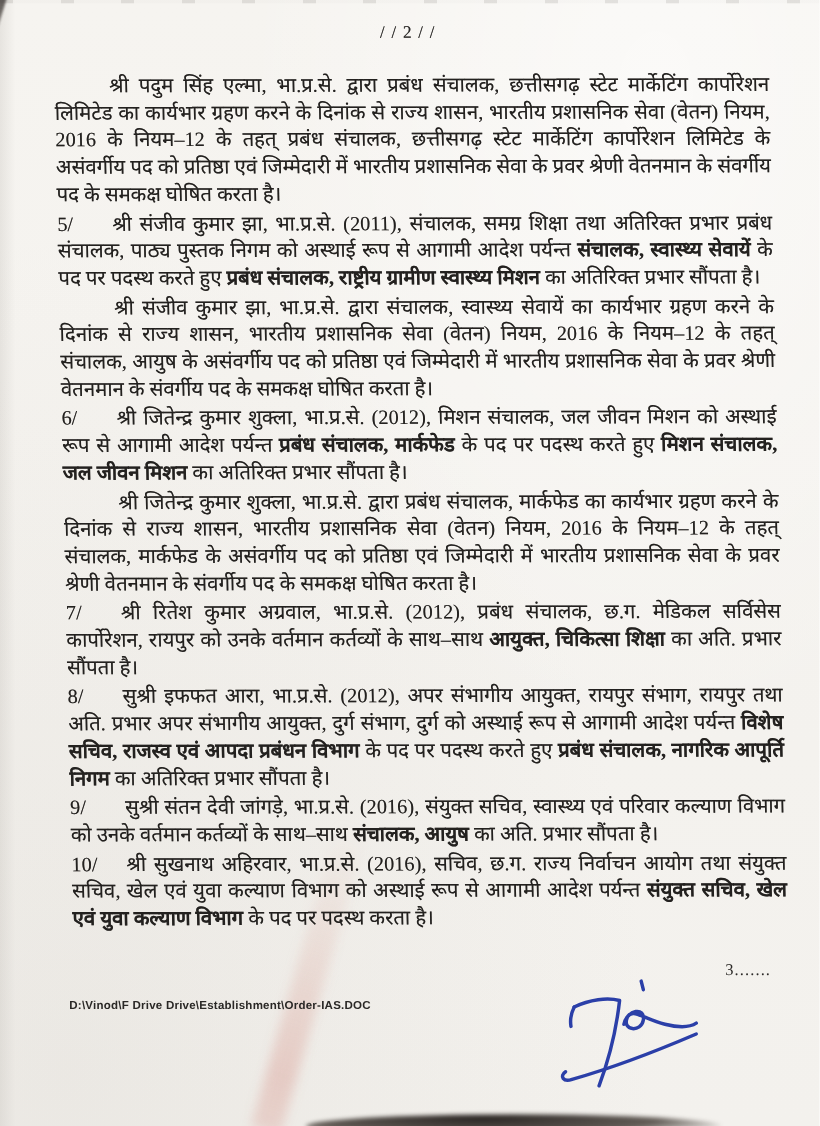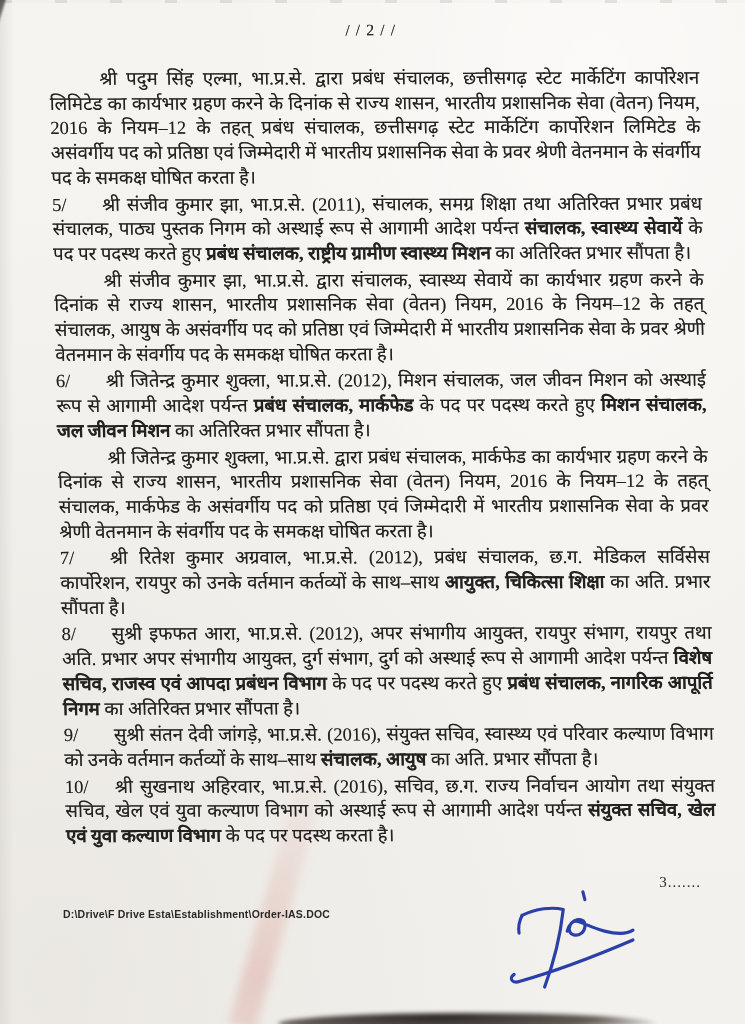--- a/index.html
+++ b/index.html
@@ -112,21 +112,21 @@
       <p class="para"><span>श्री जितेन्द्र कुमार शुक्ला, भा.प्र.से. द्वारा प्रबंध संचालक, मार्कफेड का कार्यभार ग्रहण करने के दिनांक से राज्य शासन, भारतीय प्रशासनिक सेवा (वेतन) नियम, 2016 के नियम–12 के तहत् संचालक, मार्कफेड के असंवर्गीय पद को प्रतिष्ठा एवं जिम्मेदारी में भारतीय प्रशासनिक सेवा के प्रवर श्रेणी वेतनमान के संवर्गीय पद के समकक्ष घोषित करता है।</span></p>
       <p class="para"><span class="num">7/</span><span>श्री रितेश कुमार अग्रवाल, भा.प्र.से. (2012), प्रबंध संचालक, छ.ग. मेडिकल सर्विसेस कार्पोरेशन, रायपुर को उनके वर्तमान कर्तव्यों के साथ–साथ </span><span class="b">आयुक्त, चिकित्सा शिक्षा</span><span> का अति. प्रभार सौंपता है।</span></p>
       <p class="para"><span class="num">8/</span><span>सुश्री इफफत आरा, भा.प्र.से. (2012), अपर संभागीय आयुक्त, रायपुर संभाग, रायपुर तथा अति. प्रभार अपर संभागीय आयुक्त, दुर्ग संभाग, दुर्ग को अस्थाई रूप से आगामी आदेश पर्यन्त </span><span class="b">विशेष सचिव, राजस्व एवं आपदा प्रबंधन विभाग</span><span> के पद पर पदस्थ करते हुए </span><span class="b">प्रबंध संचालक, नागरिक आपूर्ति निगम</span><span> का अतिरिक्त प्रभार सौंपता है।</span></p>
       <p class="para"><span class="num">9/</span><span>सुश्री संतन देवी जांगड़े, भा.प्र.से. (2016), संयुक्त सचिव, स्वास्थ्य एवं परिवार कल्याण विभाग को उनके वर्तमान कर्तव्यों के साथ–साथ </span><span class="b">संचालक, आयुष</span><span> का अति. प्रभार सौंपता है।</span></p>
       <p class="para"><span class="num">10/</span><span>श्री सुखनाथ अहिरवार, भा.प्र.से. (2016), सचिव, छ.ग. राज्य निर्वाचन आयोग तथा संयुक्त सचिव, खेल एवं युवा कल्याण विभाग को अस्थाई रूप से आगामी आदेश पर्यन्त </span><span class="b">संयुक्त सचिव, खेल एवं युवा कल्याण विभाग</span><span> के पद पर पदस्थ करता है।</span></p>
     </div>
 </div>
 
 <div class="continuation">3.......</div>
 
-<div class="footer-path">D:\Drive\F Drive Esta\Establishment\Order-IAS.DOC</div>
+<div class="footer-path">D:\Vinod\F Drive Drive\Establishment\Order-IAS.DOC</div>
 
 <svg class="signature" viewBox="0 0 160 110" width="158" height="108" aria-hidden="true">
   <g fill="none" stroke="#2b3fa8" stroke-width="3.2" stroke-linecap="round" stroke-linejoin="round">
     <path d="M86,7 L88,15"></path>
     <path d="M24,31 C38,24 55,22 66,25 C63,52 56,80 47,104"></path>
     <path d="M24,31 C21,37 20,43 21,49"></path>
     <path d="M70,47 C73,33 90,31 88,43 C86,55 68,53 73,41 C77,31 88,42 108,47 C120,50 131,50 137,46"></path>
     <path d="M16,91 C10,95 14,101 22,98 C54,89 102,71 137,56"></path>
   </g>
 </svg>

